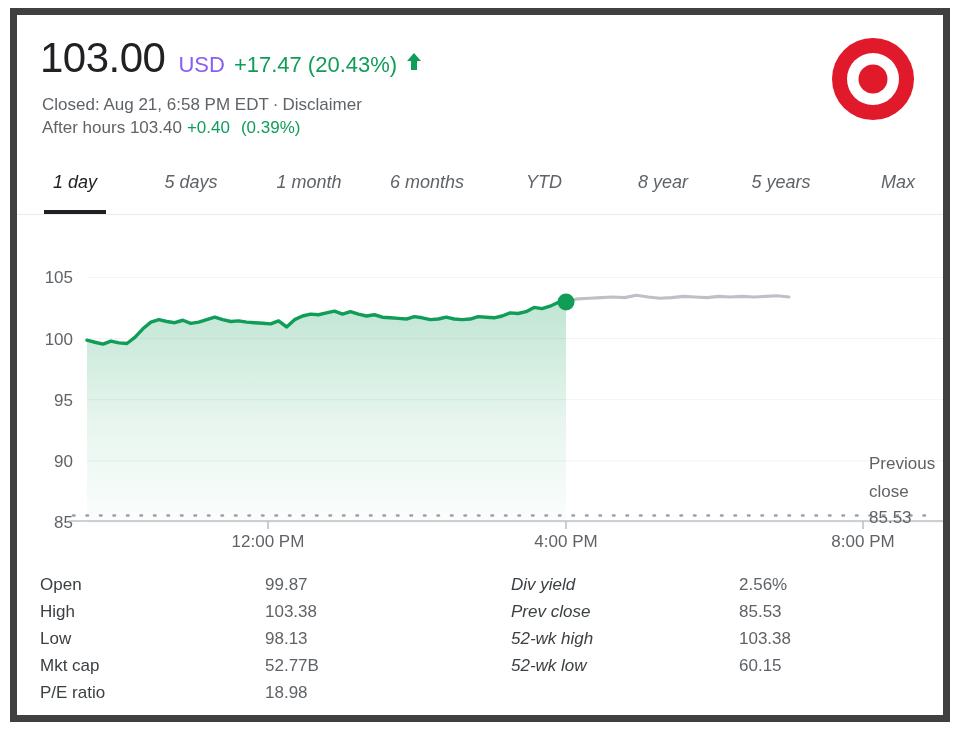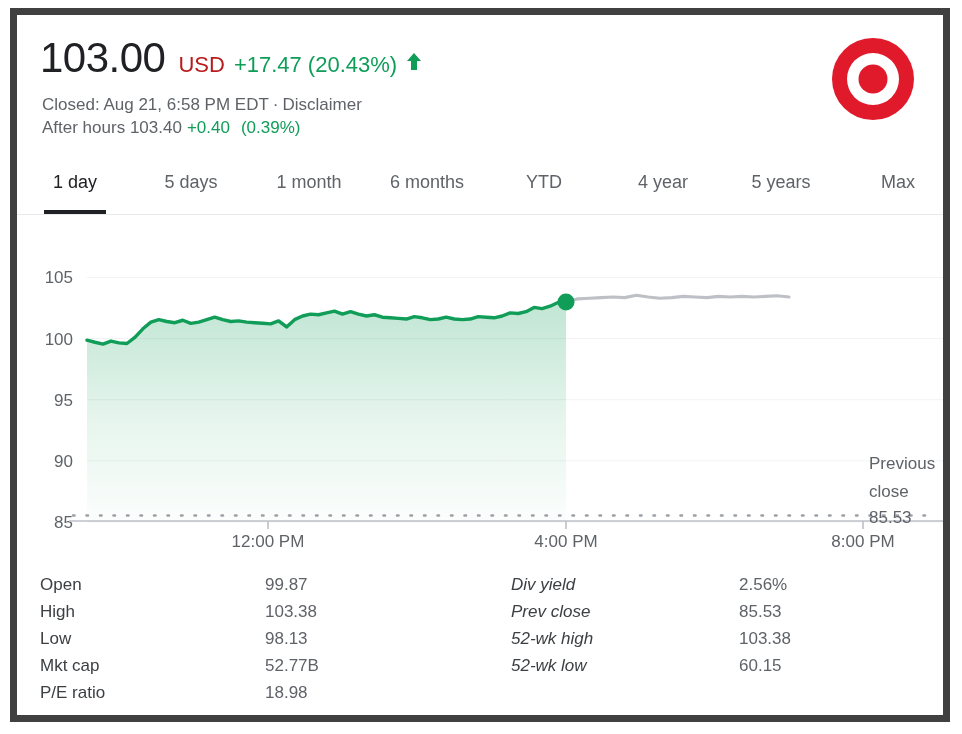--- a/index.html
+++ b/index.html
@@ -26,21 +26,21 @@
   #header { position: absolute; left: 0; top: 0; width: 100%; height: 122px; }
   #quote-row {
     position: absolute; left: 23px; top: 22px;
     display: flex; align-items: baseline;
   }
   #price {
     font-size: 42px; color: #202124; letter-spacing: -0.5px;
     line-height: 1;
   }
   #currency {
-    font-size: 22px; color: #b91c1c; margin-left: 13px;
+    font-size: 22px; color: #8b5cf6; margin-left: 13px;
   }
   #change {
     font-size: 22px; color: #0f9d58; margin-left: 9px;
   }
   #change-pct {
     font-size: 22px; color: #0f9d58; margin-left: 6px;
   }
   #arrow-up {
     margin-left: 9px; display: inline-block;
     width: 16px; height: 22px; position: relative;
@@ -62,21 +62,21 @@
 
   
   #logo {
     position: absolute; right: 26px; top: 20px;
     width: 88px; height: 88px;
   }
 
   
   #tabs {
     position: absolute; left: 0; top: 138px;
-    width: 100%; height: 62px;
+    width: 100%; height: 62px; font-style: italic;
   }
   #tabs-row {
     position: relative; height: 60px;
     display: flex; align-items: center;
   }
   #tabs-underline {
     position: absolute; left: 0; bottom: 0;
     width: 100%; height: 1px; background: #e8eaed;
   }
   .tab {
@@ -170,21 +170,21 @@
     </div>
   </div>
 
   <div id="tabs">
     <div id="tabs-row">
         <div class="tab active" style="position: absolute; left: -12px; width: 140px;"><span>1 day</span><span class="tab-bar"></span></div>
         <div class="tab" style="position: absolute; left: 104px; width: 140px;"><span>5 days</span></div>
         <div class="tab" style="position: absolute; left: 222px; width: 140px;"><span>1 month</span></div>
         <div class="tab" style="position: absolute; left: 340px; width: 140px;"><span>6 months</span></div>
         <div class="tab" style="position: absolute; left: 457px; width: 140px;"><span>YTD</span></div>
-        <div class="tab" style="position: absolute; left: 576px; width: 140px;"><span>4 year</span></div>
+        <div class="tab" style="position: absolute; left: 576px; width: 140px;"><span>8 year</span></div>
         <div class="tab" style="position: absolute; left: 694px; width: 140px;"><span>5 years</span></div>
         <div class="tab" style="position: absolute; left: 811px; width: 140px;"><span>Max</span></div>
       </div>
     <div id="tabs-underline"></div>
   </div>
 
   <div id="chart-wrap">
     <svg id="chart-svg" width="940" height="348" viewBox="0 0 940 348">
       <defs>
         <linearGradient id="areaGrad" x1="0" y1="0" x2="0" y2="1">

